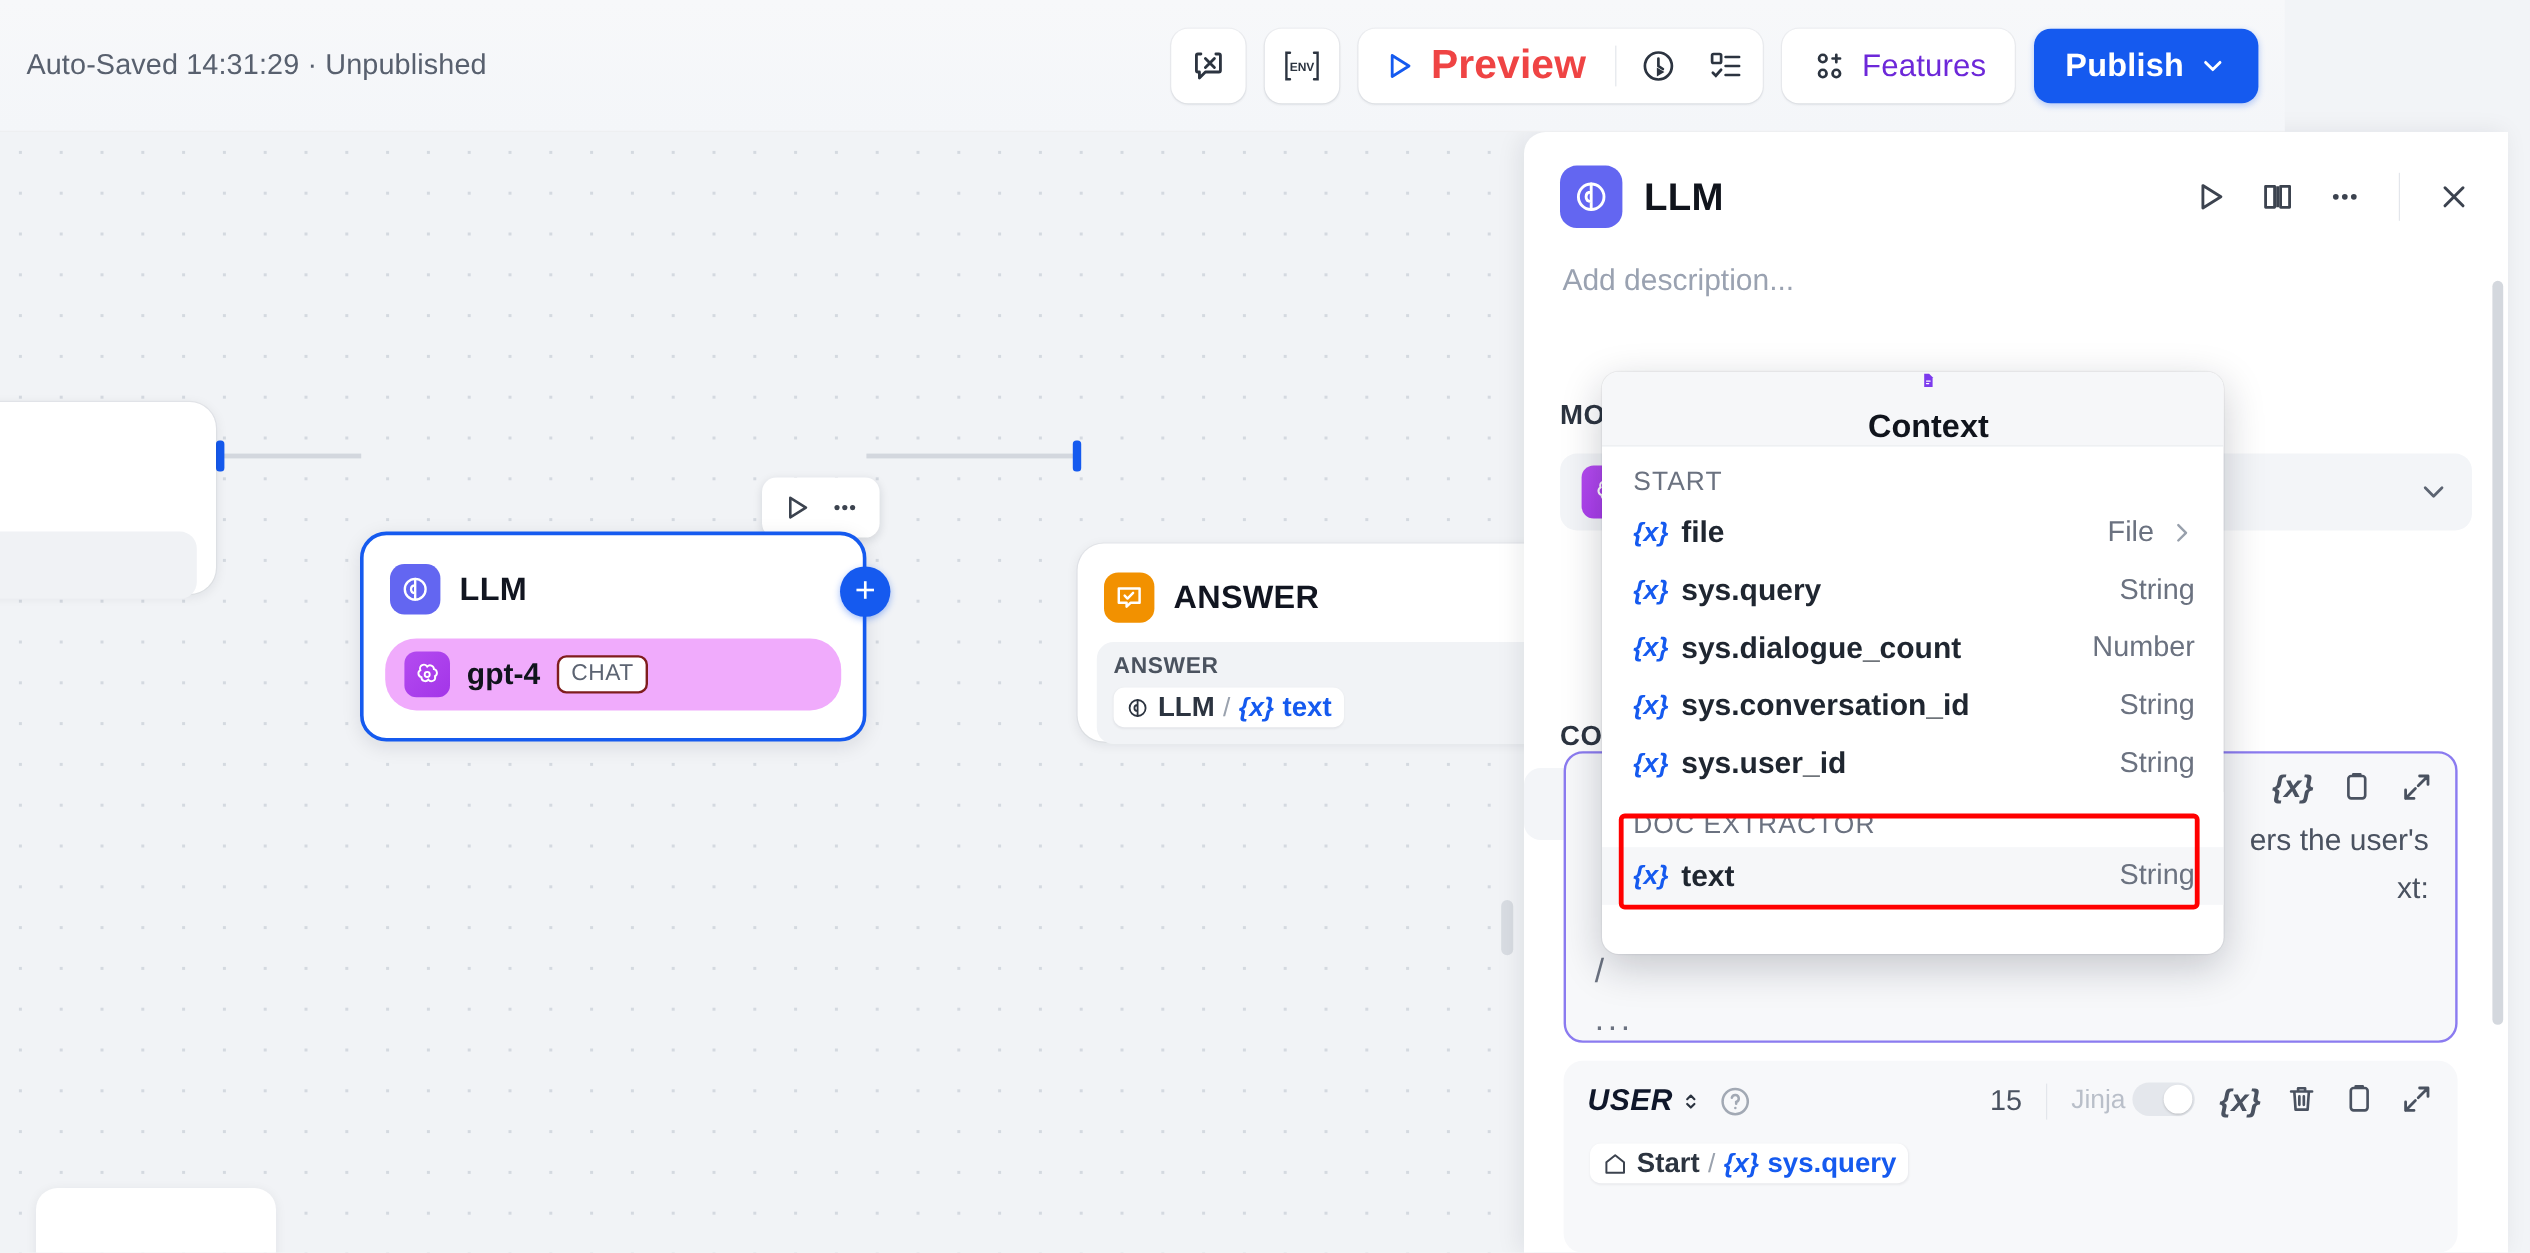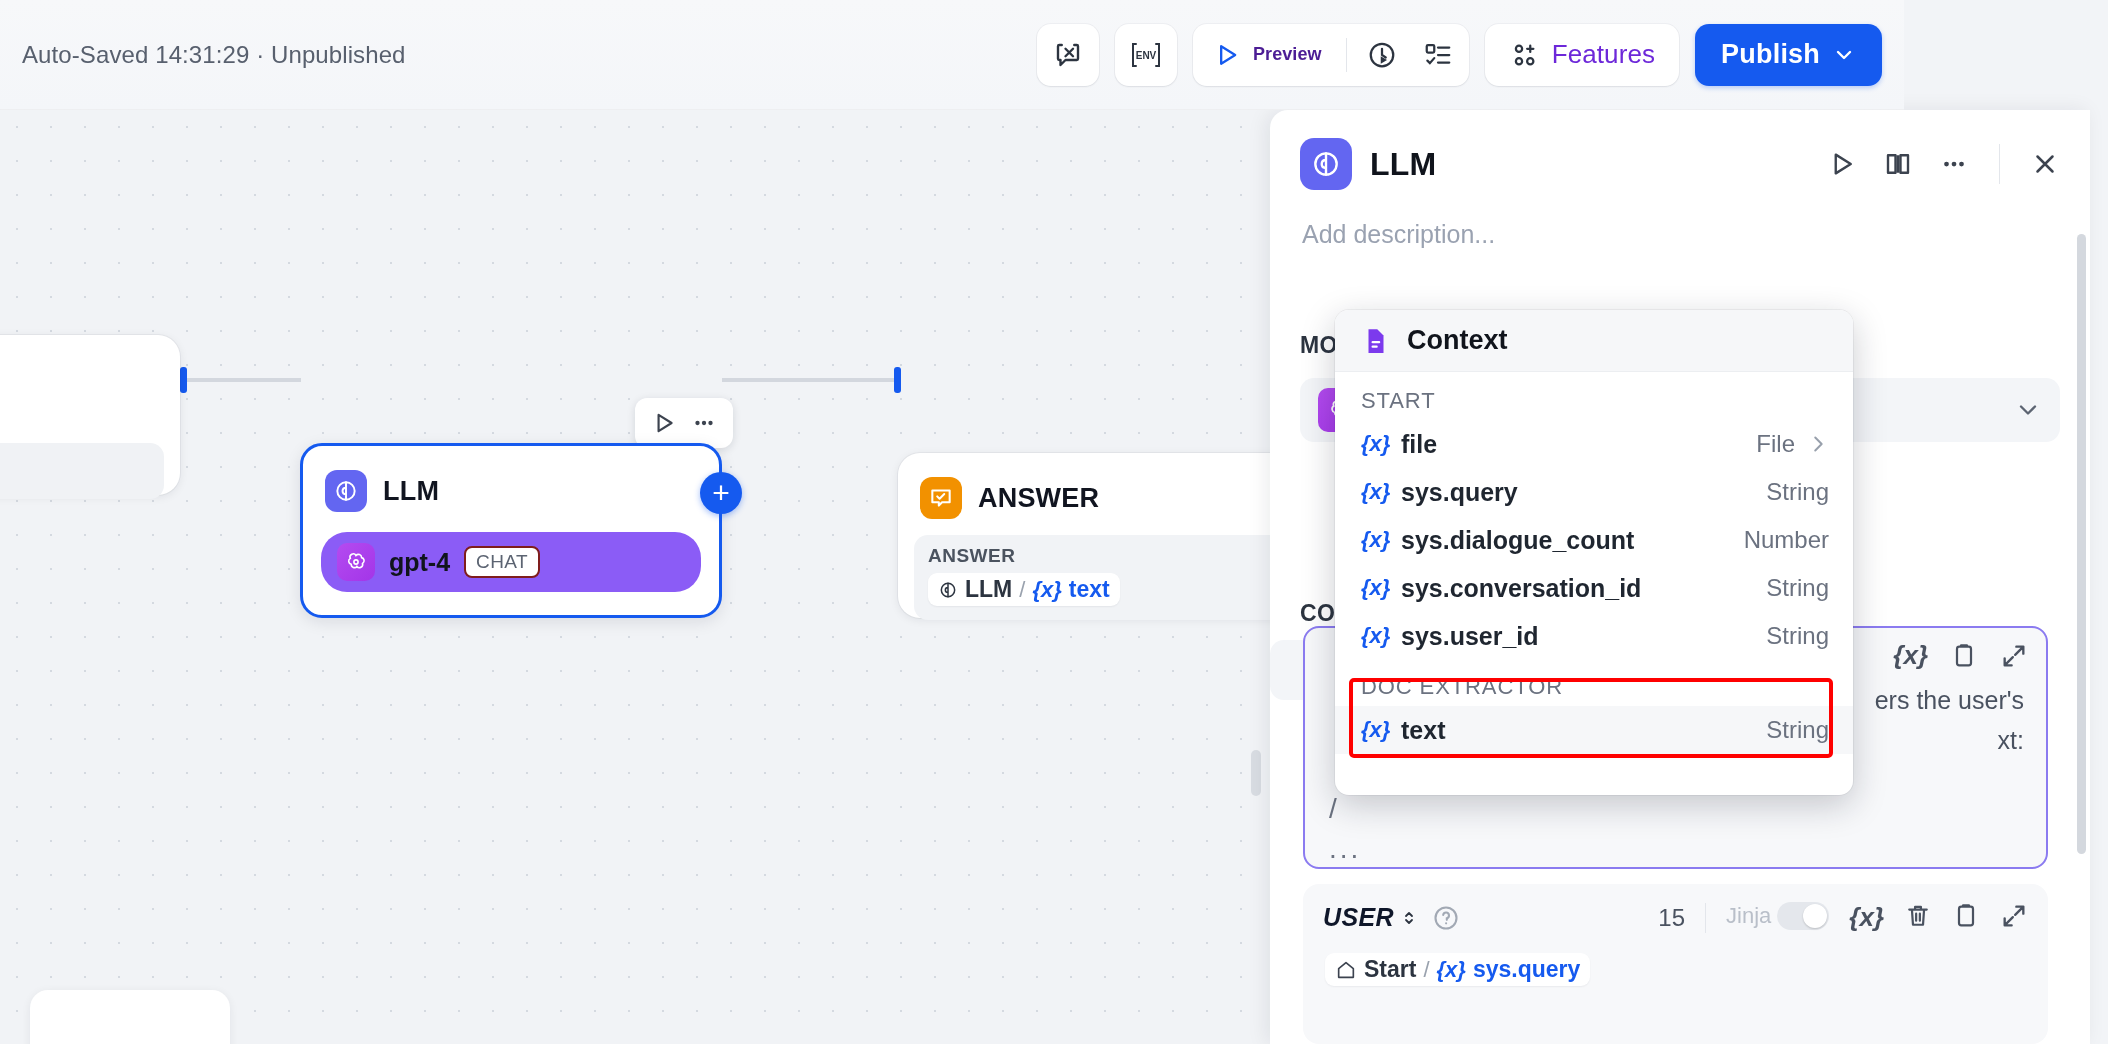--- a/index.html
+++ b/index.html
@@ -34,21 +34,21 @@
   }
   .pill-group {
     height: 62px; border-radius: 14px; background: #fff;
     display: flex; align-items: center; padding: 0 6px 0 18px; gap: 6px;
     box-shadow: 0 1px 2px rgba(16,24,40,.07), 0 0 0 1px rgba(16,24,40,.04);
   }
   .preview-btn {
     display: flex; align-items: center; gap: 12px; cursor: pointer;
     padding: 0 14px 0 2px; height: 52px;
   }
-  .preview-btn .lbl { font-size: 18px; font-weight: 700; color: #4c1d95; letter-spacing: .1px;}
+  .preview-btn .lbl { font-size: 34px; font-weight: 700; color: #ef4444; letter-spacing: .1px;}
   .vdiv { width: 1px; height: 34px; background: #e3e6eb; margin: 0 4px; }
   .ghost-icon { width: 50px; height: 50px; display:flex; align-items:center; justify-content:center; border-radius: 10px; cursor: pointer; }
   .features-btn {
     height: 62px; border-radius: 14px; background: #fff;
     display: flex; align-items: center; gap: 13px; padding: 0 24px;
     box-shadow: 0 1px 2px rgba(16,24,40,.07), 0 0 0 1px rgba(16,24,40,.04);
     cursor: pointer;
   }
   .features-btn .lbl { font-size: 26px; color: #6d28d9; letter-spacing: .1px; }
   .publish-btn {
@@ -93,21 +93,21 @@
   }
   .node-head { display: flex; align-items: center; gap: 16px; padding: 24px 0 0 22px; }
   .node-badge {
     width: 42px; height: 42px; border-radius: 12px;
     display: flex; align-items: center; justify-content: center; flex: none;
   }
   .badge-llm { background: #6366f1; }
   .badge-answer { background: #f29100; }
   .node-title { font-size: 27px; font-weight: 700; color: #111520; letter-spacing:.2px; }
   .node-model {
-    margin: 20px 18px 0 18px; height: 60px; background: #8b5cf6; border-radius: 26px;
+    margin: 20px 18px 0 18px; height: 60px; background: #f0abfc; border-radius: 26px;
     display: flex; align-items: center; gap: 14px; padding-left: 16px;
   }
   .oai-icon { width: 38px; height: 38px; border-radius: 10px; background: linear-gradient(135deg,#b44bf0,#a335e8); display:flex; align-items:center; justify-content:center; flex:none; }
   .model-name { font-size: 25px; font-weight: 700; color: #10141c; }
   .chat-tag {
     font-size: 19px; color: #5c6472; background: #fff; border: 2px solid #7f1d1d;
     border-radius: 8px; padding: 3px 10px; letter-spacing: .4px;
   }
   .node-toolbar {
     position: absolute; left: 635px; top: 288px;
@@ -211,21 +211,21 @@
 
   
   .popup {
     position: absolute; left: 1335px; top: 310px; width: 518px; height: 485px;
     background: #fff; border-radius: 14px;
     box-shadow: 0 10px 34px rgba(16,24,40,.22), 0 0 0 1px rgba(16,24,40,.05);
     z-index: 30; overflow: hidden;
   }
   .popup-head {
     height: 62px; background: #f6f7f9; display: flex; align-items: center;
-    gap: 16px; padding-left: 26px; border-bottom: 1px solid #eceef1;
+    gap: 16px; padding-left: 26px; border-bottom: 1px solid #eceef1; flex-direction: column;
   }
   .popup-head .t { font-size: 27px; font-weight: 700; color: #10141c; }
   .grp-label {
     font-size: 22px; color: #6b7280; letter-spacing: .9px; padding: 16px 0 6px 26px;
   }
   .var-row {
     display: flex; align-items: center; height: 48px; padding: 0 24px 0 26px; cursor: pointer;
   }
   .var-row .vx { font-size: 22px; font-style: italic; font-weight: 700; color: #155aef; width: 40px; flex: none;}
   .var-row .nm { font-size: 25px; font-weight: 700; color: #1f2630; }

